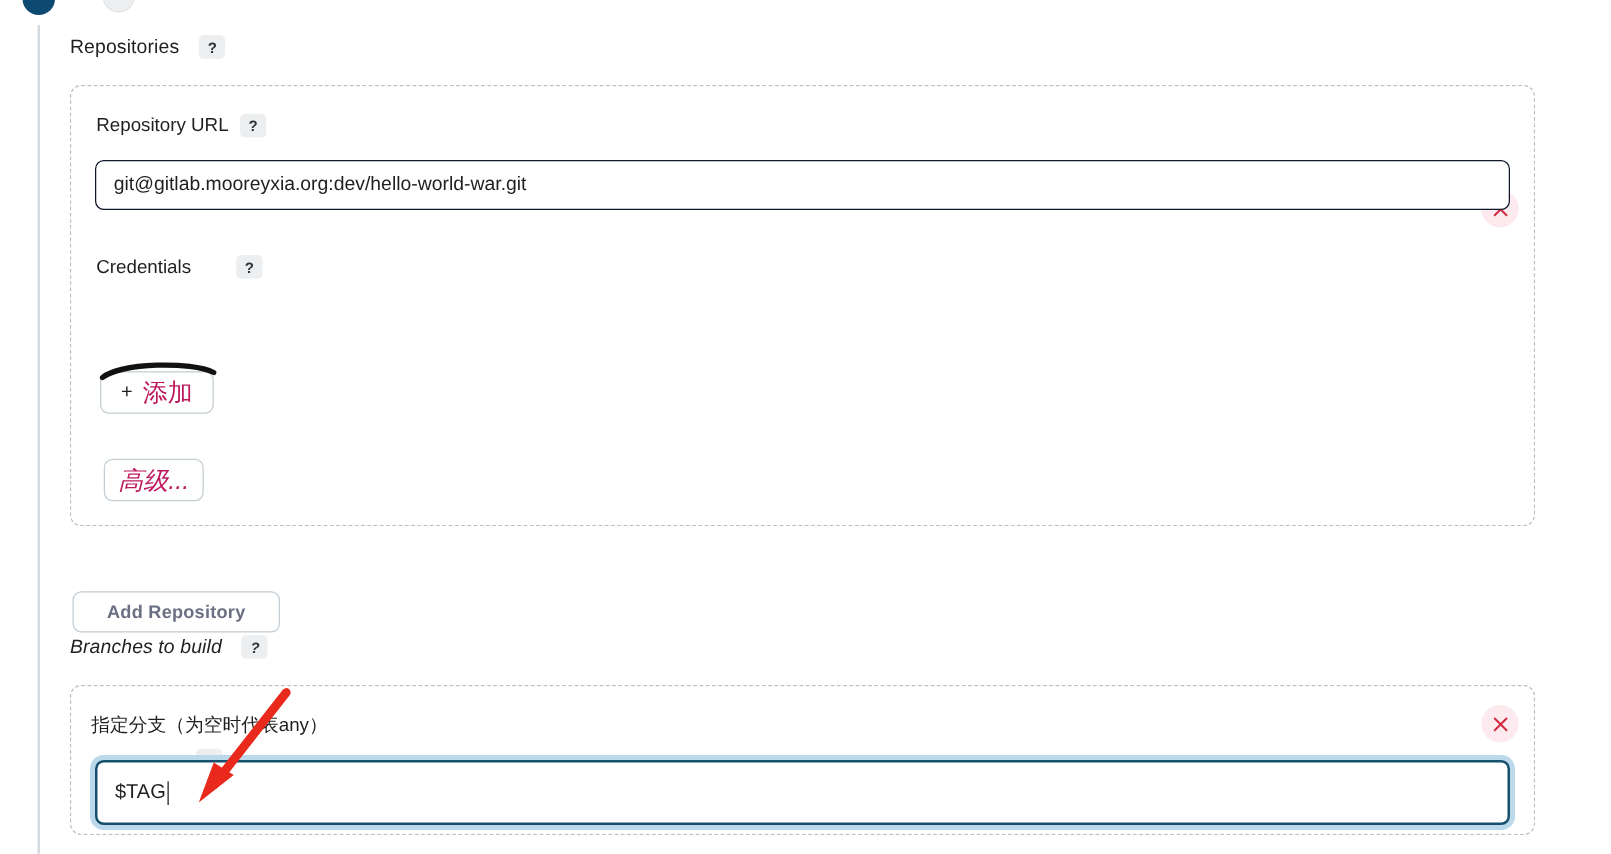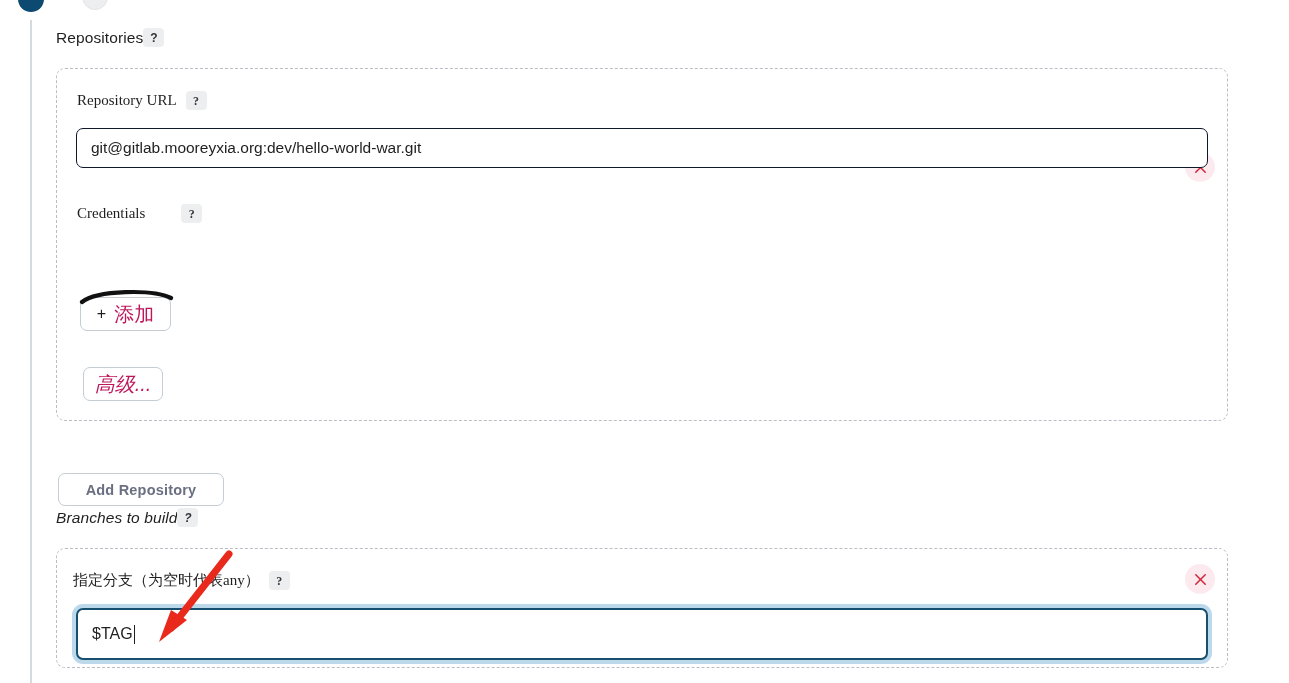--- a/index.html
+++ b/index.html
@@ -46,21 +46,21 @@
     width: 2px;
     height: 663px;
     background: #d5dade;
   }
 
   
   .section-label-row {
     position: absolute;
     display: flex;
     align-items: center;
-    gap: 0;
+    gap: 16px;
   }
   .section-label {
     font-size: 15.5px;
     color: #1f1f1f;
     letter-spacing: .1px;
   }
 
   .help-badge {
     display: inline-flex;
     align-items: center;
@@ -83,21 +83,20 @@
     border-radius: 9px;
     background: #ffffff;
     box-sizing: border-box;
   }
 
   .field-label-row {
     position: absolute;
     display: flex;
     align-items: center;
     gap: 9px;
-    font-family: Liberation Serif, serif;
   }
   .field-label {
     font-size: 15px;
     color: #1f1f1f;
   }
 
   
   .text-input {
     position: absolute;
     box-sizing: border-box;
@@ -273,21 +272,21 @@
 </div>
 
 <div class="dashed-block" style="left:56px; top:548px; width:1172px; height:120px;">
 
   <div class="remove-btn" style="left:1128px; top:15px;">
     <svg viewBox="0 0 16 16" aria-hidden="true">
       <path d="M2.2 2.2 L13.8 13.8 M13.8 2.2 L2.2 13.8" stroke="currentColor" stroke-width="1.9" stroke-linecap="round" fill="none"></path>
     </svg>
   </div>
 
-  <div class="field-label-row" style="left:16px; top:22px;">
+  <div class="field-label-row" style="left:16px; top:22px;flex-direction:column;">
     <span class="field-label">指定分支（为空时代表any）</span>
     <span class="help-badge">?</span>
   </div>
 
   <div class="focused-wrap" style="left:19px; top:59px; width:1132px; height:52px;">
     <span class="val">$TAG</span>
       <span class="caret"></span>
   </div>
 </div>
 

